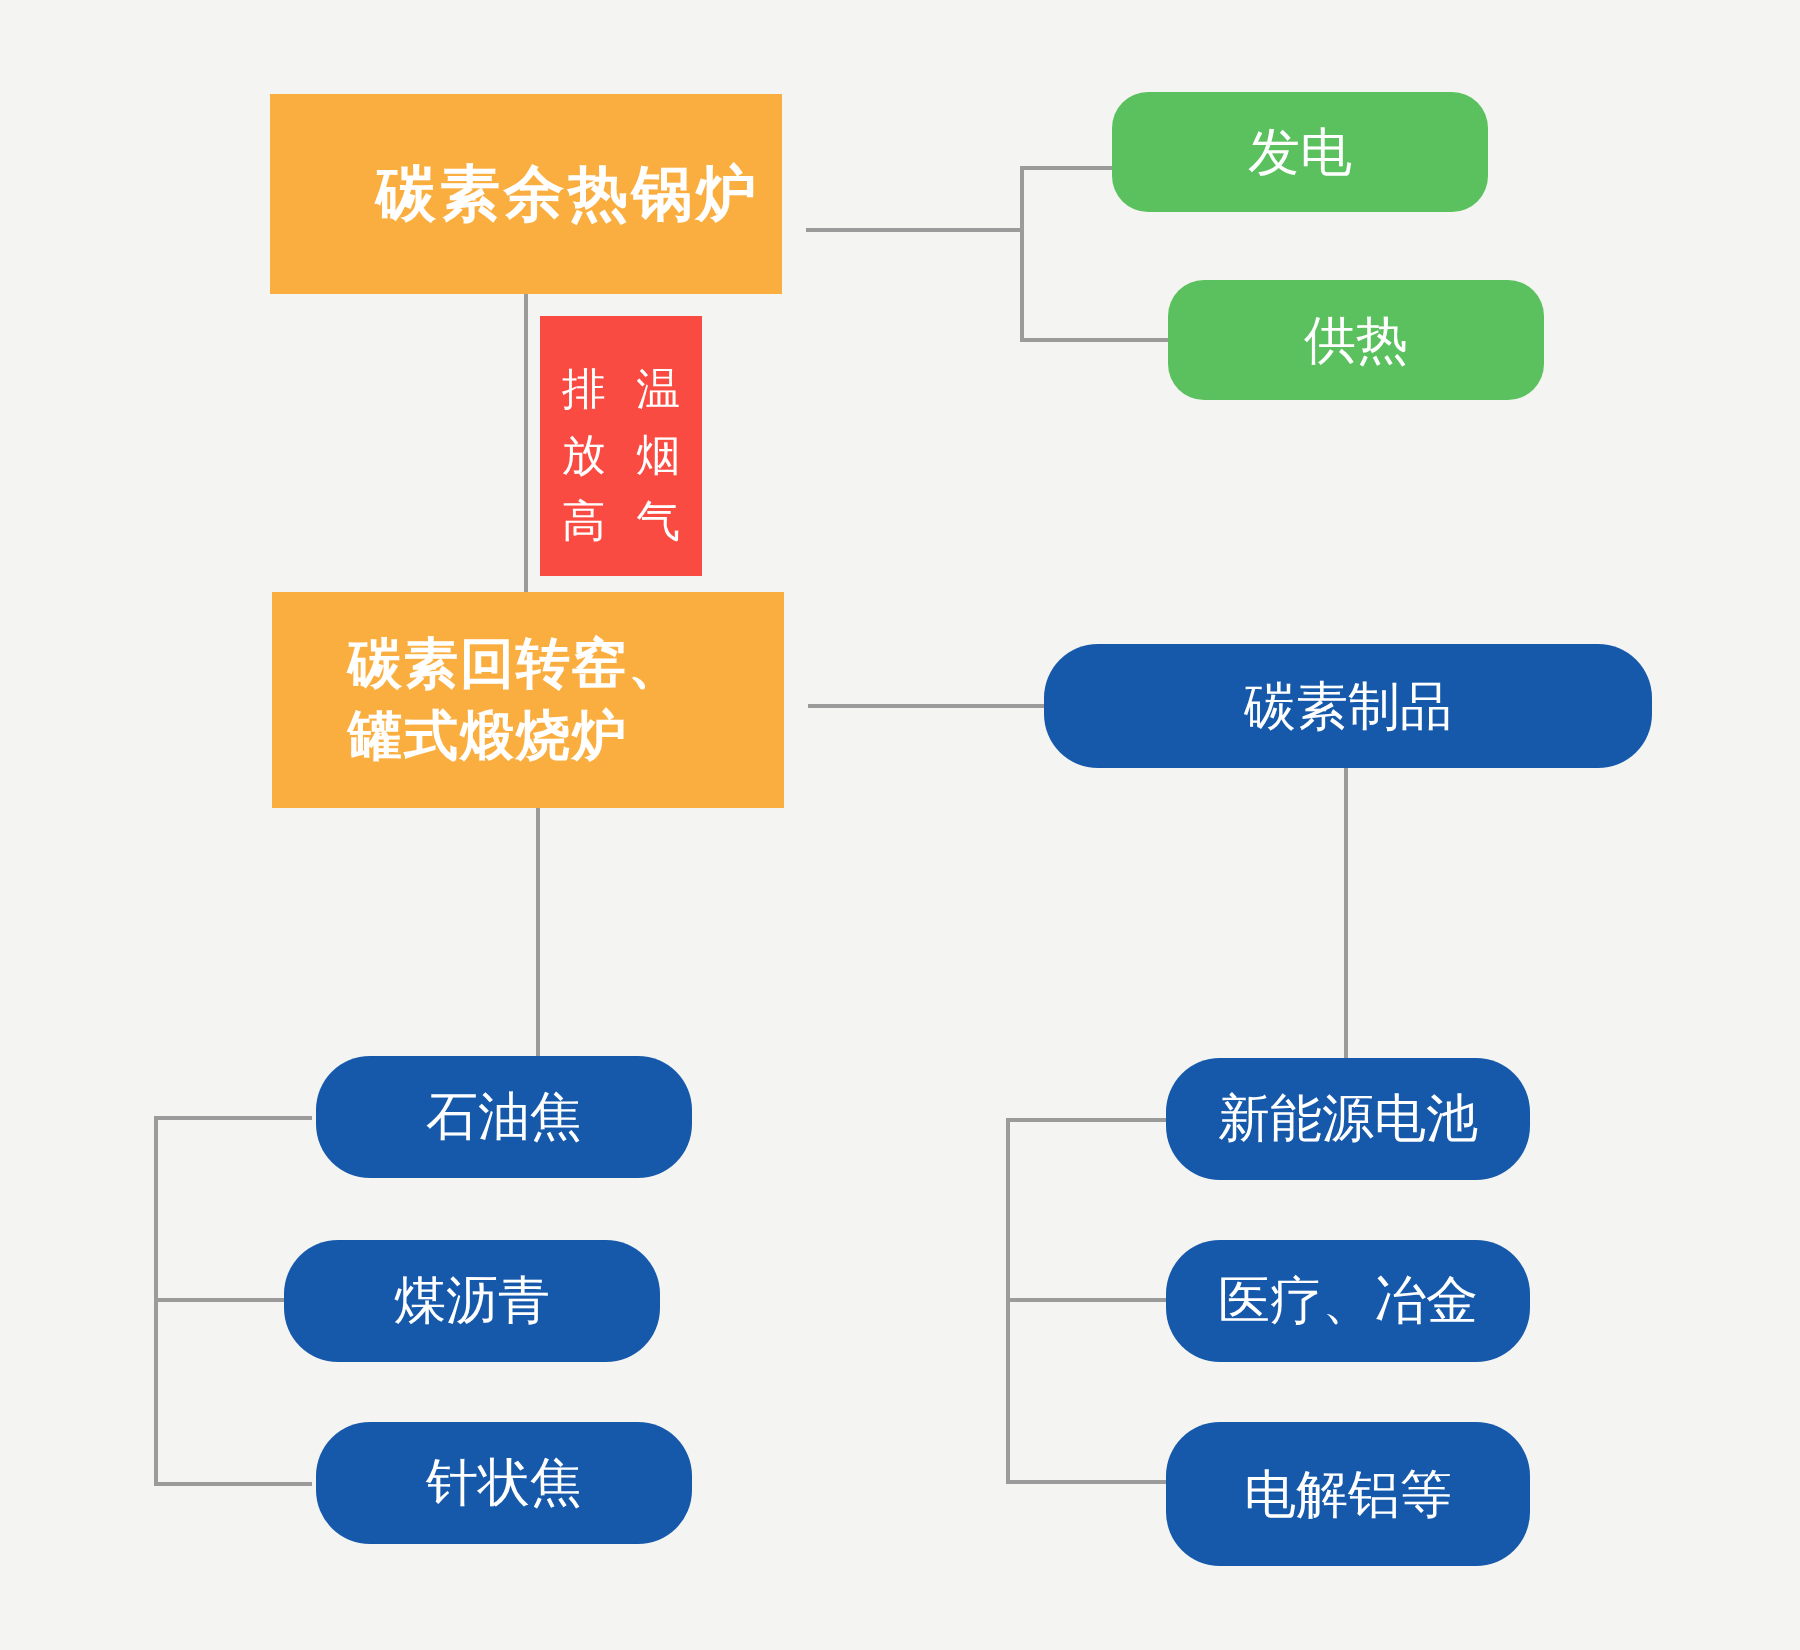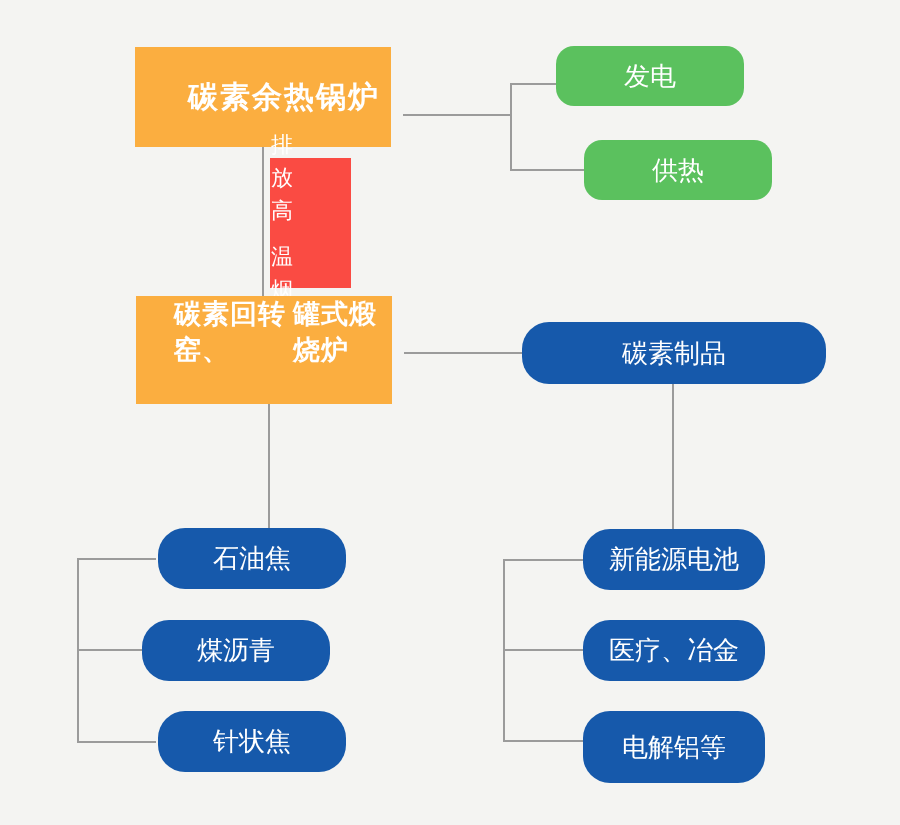--- a/index.html
+++ b/index.html
@@ -41,21 +41,21 @@
     border-radius: inherit;
     box-sizing: border-box;
     z-index: -1;
   }
   .orange { background: #fbae40; }
   .orange::after { border-color: #fbae40; }
   .green { background: #5bc15e; border-radius: 18px; }
   .green::after { border-color: #5bc15e; }
   .blue { background: #1659ab; border-radius: 27px; }
   .blue::after { border-color: #1659ab; }
-  .red { background: #fa4b43; flex-direction: column; }
+  .red { background: #fa4b43; }
   .red::after { display: none; }
 
   .node-boiler {
     left: 135px; top: 47px; width: 256px; height: 100px;
     font-size: 30px; font-weight: bold; letter-spacing: 2px; padding-left: 42px;
   }
   .node-power { left: 556px; top: 46px; width: 188px; height: 60px; font-size: 26px; }
   .node-heat  { left: 584px; top: 140px; width: 188px; height: 60px; font-size: 26px; }
   .node-flue {
     left: 270px; top: 158px; width: 81px; height: 130px;
@@ -64,21 +64,21 @@
   }
   .vcol {
     width: 1.1em;
     word-break: break-all;
     line-height: 1.5;
     text-align: center;
   }
   .node-kiln {
     left: 136px; top: 296px; width: 256px; height: 108px;
     font-size: 27px; font-weight: bold; letter-spacing: 1px;
-    flex-direction: row; align-items: flex-start; justify-content: center;
+    flex-direction: column; align-items: flex-start; justify-content: center;
     padding-left: 38px; text-align: left; line-height: 1.35;
   }
   .node-products { left: 522px; top: 322px; width: 304px; height: 62px; font-size: 26px; }
   .node-petro  { left: 158px; top: 528px; width: 188px; height: 61px; font-size: 26px; }
   .node-pitch  { left: 142px; top: 620px; width: 188px; height: 61px; font-size: 26px; align-items: center; }
   .node-needle { left: 158px; top: 711px; width: 188px; height: 61px; font-size: 26px; }
   .node-battery { left: 583px; top: 529px; width: 182px; height: 61px; font-size: 26px; }
   .node-medical { left: 583px; top: 620px; width: 182px; height: 61px; font-size: 26px; }
   .node-alum    { left: 583px; top: 711px; width: 182px; height: 72px; font-size: 26px; }
 </style>

